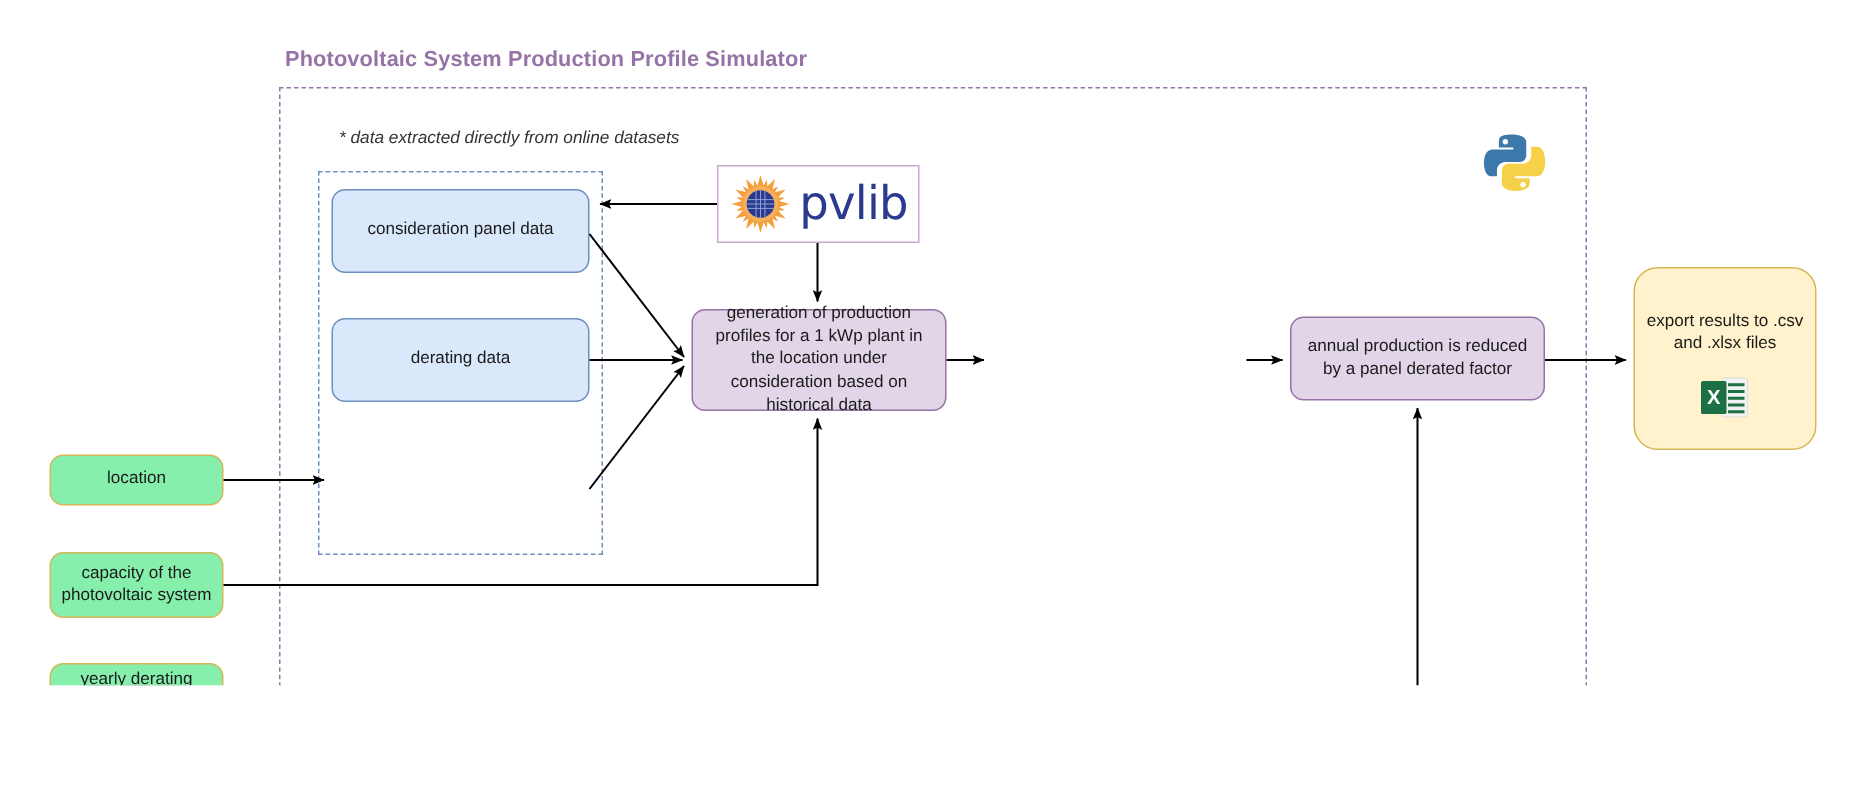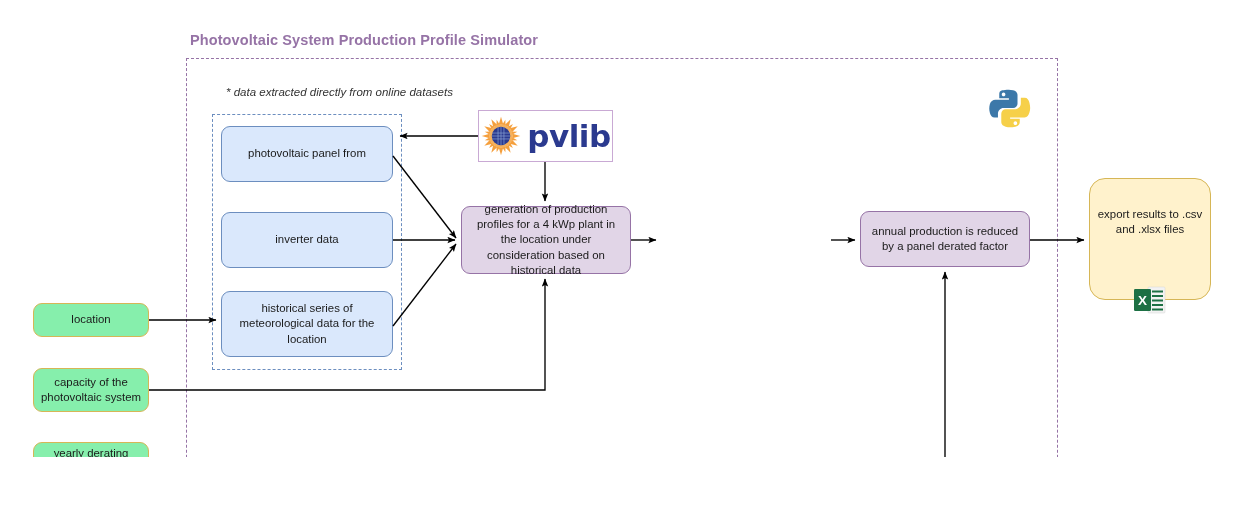--- a/index.html
+++ b/index.html
@@ -75,38 +75,37 @@
     background: #86efac;
     border: 1.1px solid #d6b656;
   }
   .node-export {
     background: #fff2cc;
     border: 1.1px solid #d6b656;
     border-radius: 16px;
     flex-direction: column;
     justify-content: flex-start;
     padding-top: 28px;
-    gap: 35px;
   }
 
   
   .pvlib-card {
     left: 478px; top: 110px;
     width: 135px; height: 52px;
     background: #ffffff;
     border: 1.2px solid #c9a9d4;
     display: flex;
     align-items: center;
     justify-content: center;
     gap: 5px;
   }
   .pvlib-text {
     font-family: "DejaVu Sans", sans-serif;
     font-size: 31px;
-    font-weight: 700;
+    font-weight: 400;
     color: #2b3a8f;
     letter-spacing: -0.5px;
     line-height: 1;
   }
 
   
   .excel-icon {
     width: 34px; height: 30px;
     position: relative;
     margin-top: 12px;
@@ -126,30 +125,27 @@
 
   <div class="abs title">Photovoltaic System Production Profile Simulator</div>
 
   <div class="abs outer-dash"></div>
 
   <div class="abs inner-dash"></div>
 
   <div class="abs note">* data extracted directly from online datasets</div>
 
   <div class="abs node node-blue" style="left:221px; top:126px; width:172px; height:56px;">
-    <span>photovoltaic panel from</span>
+    <span>consideration panel data</span>
   </div>
 
   <div class="abs node node-blue" style="left:221px; top:212px; width:172px; height:56px;">
-    <span>inverter data</span>
-  </div>
-
-  <div class="abs node node-blue" style="left:221px; top:291px; width:172px; height:66px;">
-    <span>historical series of meteorological data for the location</span>
-  </div>
+    <span>derating data</span>
+  </div>
+
 
   <div class="abs pvlib-card">
     <span style="display:flex;">
       <svg width="42" height="42" viewBox="0 0 100 100" aria-hidden="true">
         <g fill="#f59f3c">
           <g transform="translate(50,50)">
             <g>
                 <polygon points="0,-46 5.5,-27 -5.5,-27"></polygon>
               </g>
             <g transform="rotate(30)">
@@ -239,21 +235,21 @@
   </div>
 
   <div class="abs" style="left:986px; top:86px; width:46px; height:46px;">
     <svg width="46" height="46" viewBox="0 0 100 100" aria-hidden="true">
       <path fill="#3c78a9" d="M49.6 8c-6 0-11 0.5-14.6 1.5-5.2 1.4-6.2 4.4-6.2 9.9v7.3h21v3H20.5c-5.6 0-10.5 3.3-12 9.7-1.8 7.3-1.9 11.9 0 19.5 1.4 5.7 4.6 9.7 10.2 9.7h7.3v-8.8c0-6.3 5.5-11.9 12-11.9h20.9c5.3 0 9.6-4.4 9.6-9.8V19.4c0-5.2-4.4-9.1-9.6-10C55.5 8.5 52.4 8 49.6 8zM38.2 14.4c2.2 0 4 1.8 4 4.1 0 2.2-1.8 4-4 4-2.2 0-4-1.8-4-4 0-2.3 1.8-4.1 4-4.1z"></path>
       <path fill="#f6d049" d="M75.7 29.7v8.6c0 6.6-5.6 12.1-12 12.1H42.8c-5.2 0-9.6 4.5-9.6 9.8v18.4c0 5.2 4.6 8.3 9.6 9.8 6 1.8 11.8 2.1 21 0 4.8-1.4 9.6-4.2 9.6-9.8v-7.3h-21v-3h31.5c6.1 0 8.4-4.3 10.5-10.7 2.2-6.6 2.1-12.9 0-21.3-1.5-6-4.4-10.6-10.5-10.6h-8.2zM63.9 76.9c2.2 0 4 1.8 4 4 0 2.3-1.8 4.1-4 4.1-2.2 0-4-1.8-4-4.1 0-2.2 1.8-4 4-4z"></path>
     </svg>
   </div>
 
   <div class="abs node node-purple" style="left:461px; top:206px; width:170px; height:68px;">
-    <span>generation of production profiles for a 4 kWp plant in the location under consideration based on historical data</span>
+    <span>generation of production profiles for a 1 kWp plant in the location under consideration based on historical data</span>
   </div>
 
 
   <div class="abs node node-purple" style="left:860px; top:211px; width:170px; height:56px;">
     <span>annual production is reduced by a panel derated factor</span>
   </div>
 
   <div class="abs node node-yellow" style="left:33px; top:303px; width:116px; height:34px;">
     <span>location</span>
   </div>

